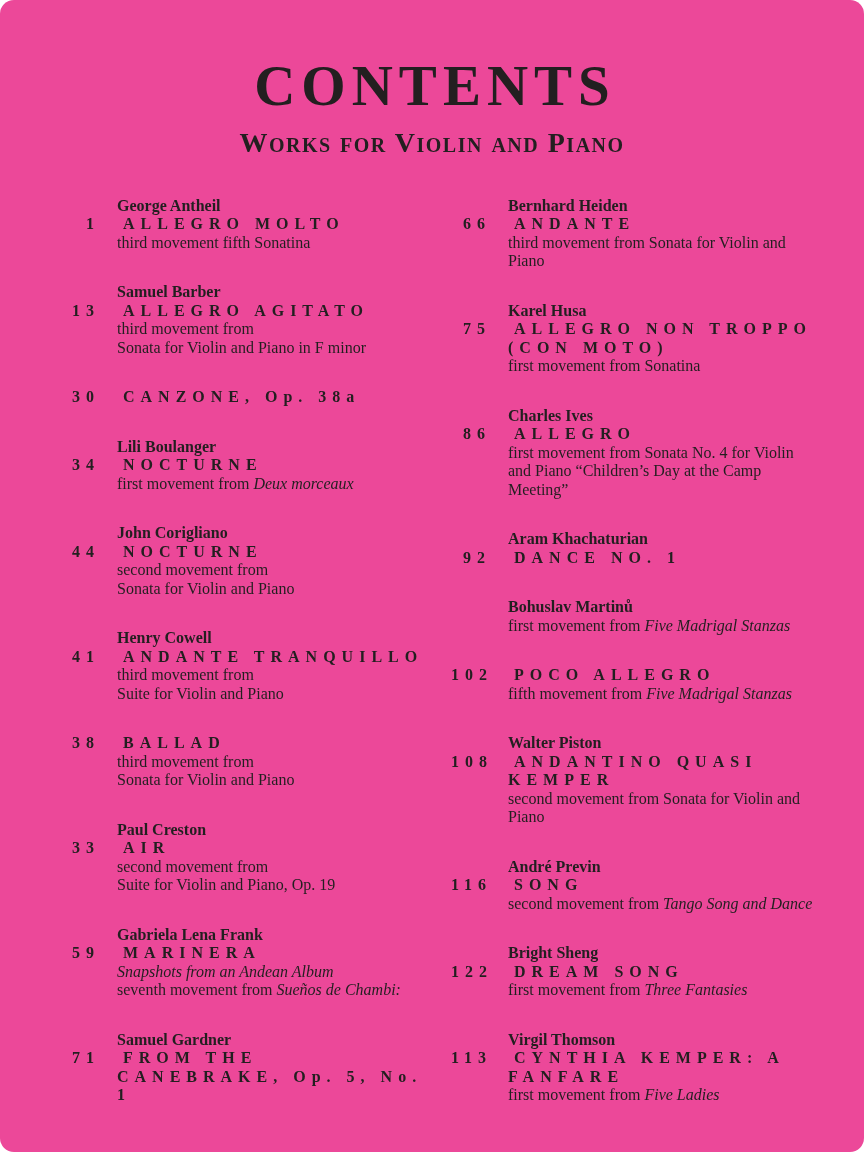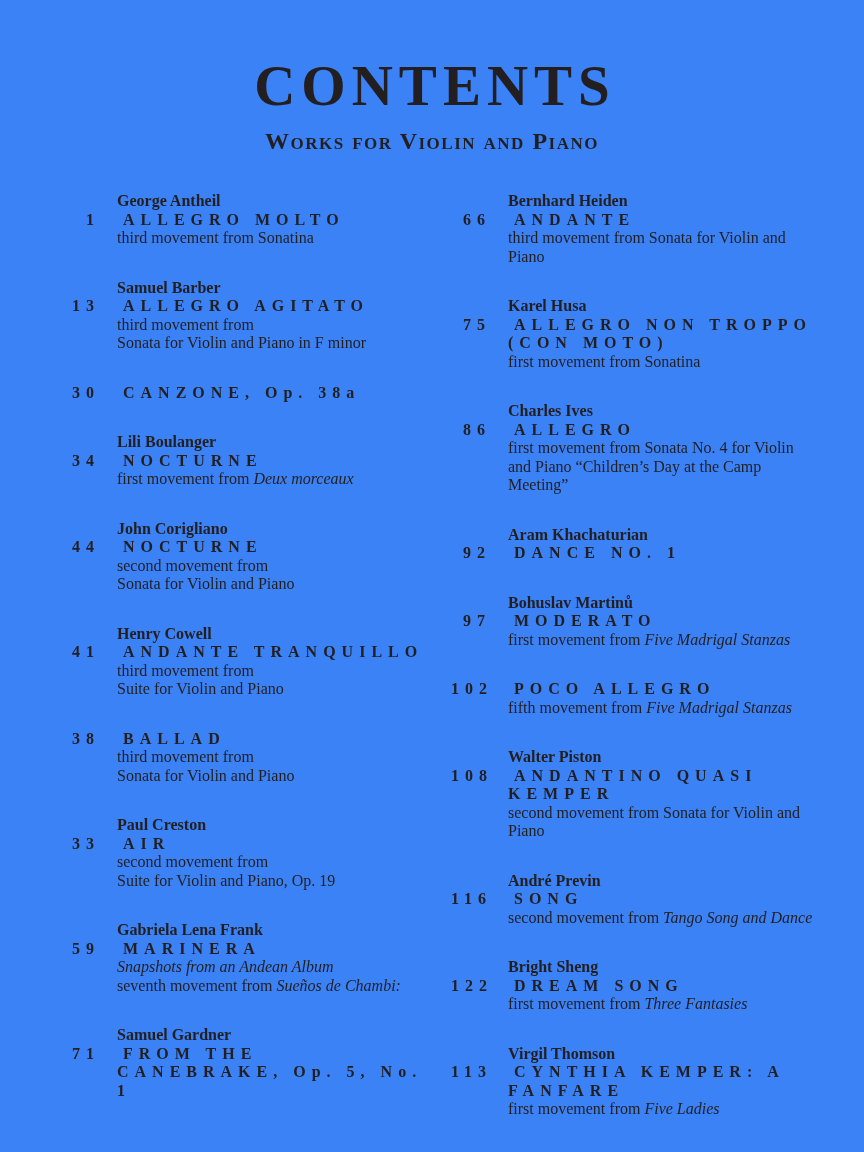--- a/index.html
+++ b/index.html
@@ -1,38 +1,39 @@
 <!DOCTYPE html>
 <html><head>
 <meta charset="utf-8">
 <style>
   * { box-sizing: border-box; }
   html, body { margin: 0; padding: 0; background: #ffffff; }
   .page {
     width: 864px;
     height: 1152px;
     margin: 0 auto;
-    background: #3b82f6;
+    background: #ec4899;
     color: #231f20;
     font-family: "Liberation Serif", serif;
     overflow: hidden;
+    border-radius: 14px;
   }
   .header { text-align: center; padding-top: 56px; }
   .title {
     margin: 0;
     font-size: 57px;
     font-weight: 600;
     letter-spacing: 6px;
     text-indent: 6px;
     line-height: 1.05;
   }
   .subtitle {
     margin: 12px 0 0 0;
     font-variant: small-caps;
-    font-size: 24px;
+    font-size: 28px;
     font-weight: 600;
     letter-spacing: 1.5px;
     line-height: 1.1;
   }
   .contents {
     display: flex;
     gap: 18px;
     padding: 38px 46px 0 54px;
   }
   .col { flex: 1; min-width: 0; }
@@ -62,21 +63,21 @@
           <div class="row composer">
             <span class="num"></span>
             <span class="txt"><span>George Antheil</span></span>
           </div>
           <div class="row title">
             <span class="num">1</span>
             <span class="txt"><span>ALLEGRO MOLTO</span></span>
           </div>
           <div class="row desc">
             <span class="num"></span>
-            <span class="txt"><span>third movement from Sonatina</span></span>
+            <span class="txt"><span>third movement fifth Sonatina</span></span>
           </div>
         </div>
         <div class="entry">
           <div class="row composer">
             <span class="num"></span>
             <span class="txt"><span>Samuel Barber</span></span>
           </div>
           <div class="row title">
             <span class="num">13</span>
             <span class="txt"><span>ALLEGRO AGITATO</span></span>
@@ -261,24 +262,20 @@
           </div>
           <div class="row title">
             <span class="num">92</span>
             <span class="txt"><span>DANCE NO. 1</span></span>
           </div>
         </div>
         <div class="entry">
           <div class="row composer">
             <span class="num"></span>
             <span class="txt"><span>Bohuslav Martinů</span></span>
-          </div>
-          <div class="row title">
-            <span class="num">97</span>
-            <span class="txt"><span>MODERATO</span></span>
           </div>
           <div class="row desc">
             <span class="num"></span>
             <span class="txt"><span>first movement from </span><i>Five Madrigal Stanzas</i></span>
           </div>
         </div>
         <div class="entry">
           <div class="row title">
             <span class="num">102</span>
             <span class="txt"><span>POCO ALLEGRO</span></span>

